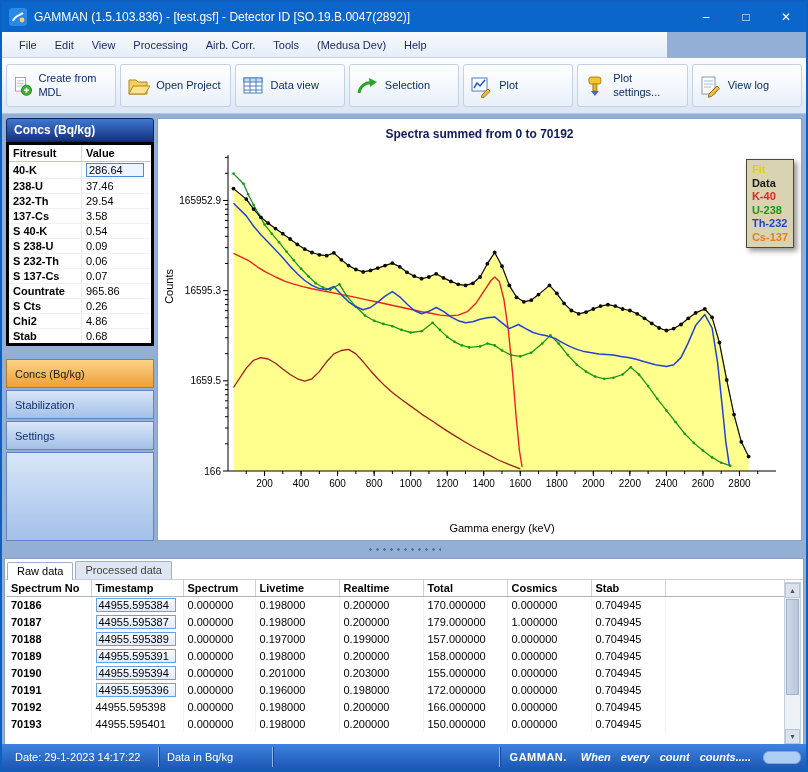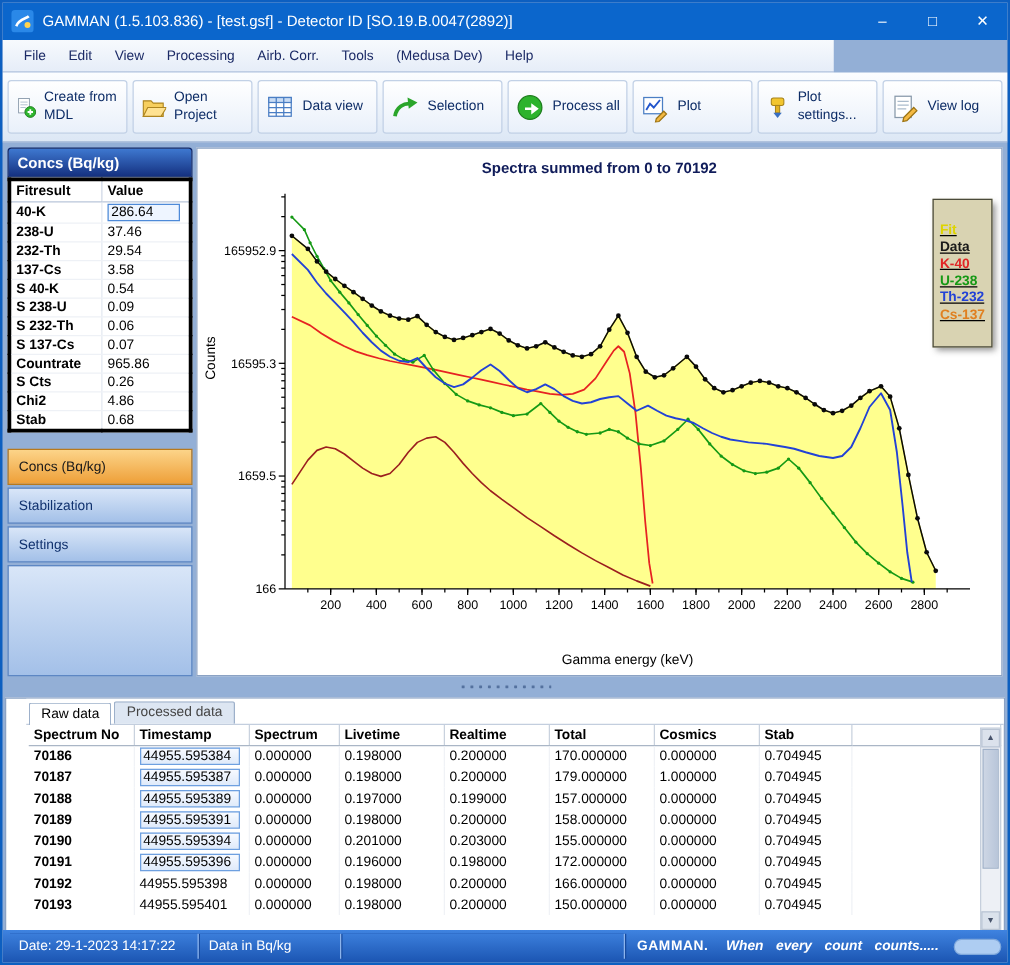--- a/index.html
+++ b/index.html
@@ -49,32 +49,32 @@
   .nav-btn.spacer{flex:1;margin-bottom:0;}
 
   
   .chart-panel{position:absolute;top:116px;left:155px;width:645px;height:423px;background:#fff;
                border:1px solid #8ba2c4;}
   .chart-title{margin-top:8px;text-align:center;font-weight:bold;font-size:12px;color:#101c5a;}
   svg.plot{display:block;}
   .xlabel{position:absolute;left:70px;width:548px;bottom:6px;text-align:center;}
   .ylabel{position:absolute;left:5px;top:150px;writing-mode:vertical-rl;transform:rotate(180deg);}
   .legend{position:absolute;top:40px;right:7px;min-width:44px;background:#d9d3b2;border:1px solid #4a4a3a;
-          box-shadow:3px 3px 5px rgba(60,60,60,.55);padding:18px 5px;font-size:11px;line-height:13.5px;text-decoration:underline;}
+          box-shadow:3px 3px 5px rgba(60,60,60,.55);padding:3px 5px;font-size:11px;line-height:13.5px;}
 
   
   .splitter{position:absolute;top:539px;left:0;width:804px;height:17px;display:flex;
             align-items:center;justify-content:center;}
   .splitter-grip{width:74px;height:5px;
      background-image:radial-gradient(circle,#54719e 1.1px,rgba(0,0,0,0) 1.5px);
      background-size:7px 5px;}
 
   
   .bottom-panel{position:absolute;top:556px;left:2px;width:800px;height:190px;background:#fff;
-                border:1px solid #8ba2c4;padding-left:16px;}
+                border:1px solid #8ba2c4;}
   .bottom-tabs{display:flex;height:21px;padding:2px 0 0 2px;background:#fff;border-bottom:1px solid #c3cede;}
   .tab{padding:2px 9px;margin-right:2px;border:1px solid #9db0ca;border-bottom:none;
        border-radius:2px 2px 0 0;background:#dde6f2;color:#444;}
   .tab.active{background:#fff;color:#000;position:relative;top:1px;}
   .data-table{border-collapse:collapse;width:778px;margin-left:2px;table-layout:fixed;}
   .data-table th{font-weight:bold;text-align:left;padding:1px 4px;height:16px;white-space:nowrap;
                  overflow:hidden;border-right:1px solid #c9d2de;border-bottom:1px solid #aab6c6;}
   .data-table td{padding:0 4px;height:17px;white-space:nowrap;overflow:hidden;border-right:1px solid #f0f2f6;}
   .col-no{font-weight:bold;}
   .ts-box{display:inline-block;width:80px;border:1px solid #6ea0e0;
@@ -159,27 +159,20 @@
         <line x1="15" y1="4" x2="15" y2="19" stroke="#4a7ec4"></line>
     </svg>
     <span class="lbl">Data view</span>
   </div>
   <div class="tool-btn">
     <svg width="24" height="24" viewBox="0 0 24 24">
       <path d="M4 19c1-7 7-11 13-10" fill="none" stroke="#2aa52a" stroke-width="3"></path>
       <path d="M14 4l8 4-7 5z" fill="#2aa52a"></path>
     </svg>
     <span class="lbl">Selection</span>
-  </div>
-  <div class="tool-btn">
-    <svg width="24" height="24" viewBox="0 0 24 24">
-      <circle cx="12" cy="12" r="9.5" fill="#2db32d" stroke="#1d7d1d"></circle>
-      <path d="M8 12h5V8.5l6 4.5-6 4.5V14H8z" fill="#fff"></path>
-    </svg>
-    <span class="lbl">Process all</span>
   </div>
   <div class="tool-btn">
     <svg width="24" height="24" viewBox="0 0 24 24">
       <rect x="3" y="4" width="15" height="13" fill="#fff" stroke="#4a7ec4"></rect>
       <polyline points="5,14 8,9 11,12 16,6" fill="none" stroke="#2255cc" stroke-width="1.5"></polyline>
       <path d="M13 21l6-6 2.2 2.2-6 6-2.8.6z" fill="#f4b942" stroke="#9c7414"></path>
     </svg>
     <span class="lbl">Plot</span>
   </div>
   <div class="tool-btn">

